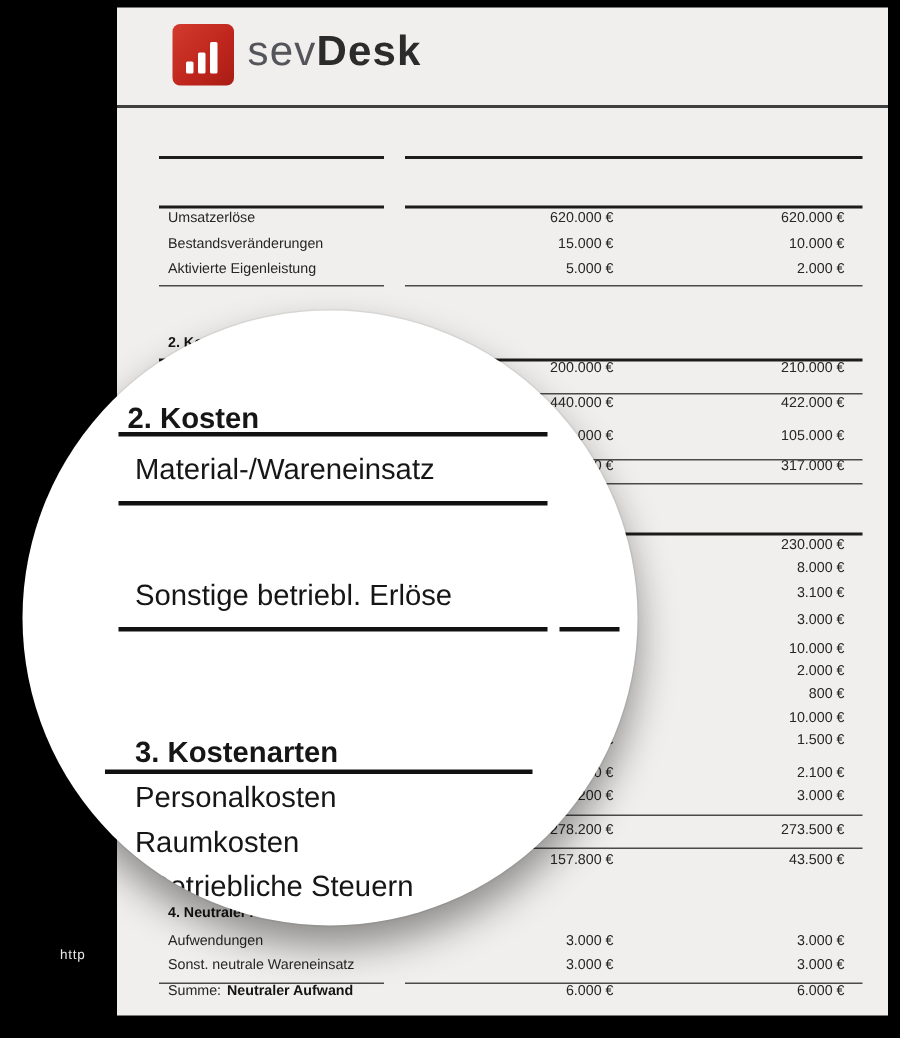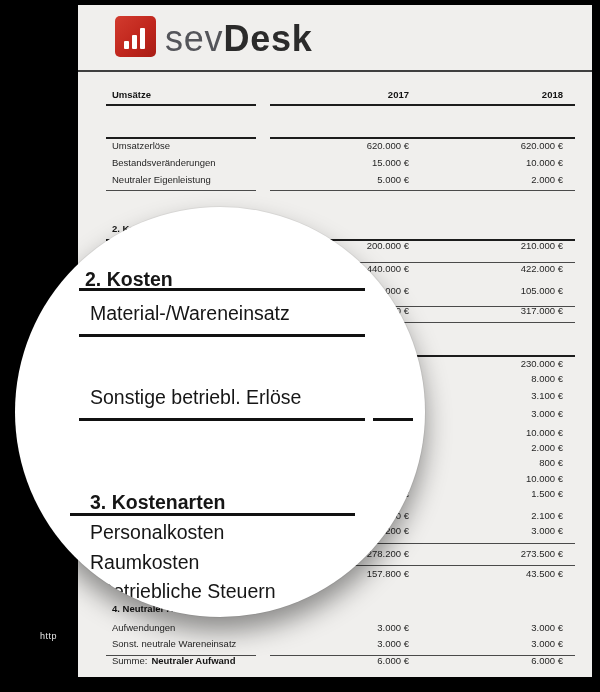--- a/index.html
+++ b/index.html
@@ -7,21 +7,21 @@
           font-family:"Liberation Sans",sans-serif;}
   .status{position:absolute;left:40px;top:631px;color:#e8e8e8;font-size:9px;letter-spacing:.5px;}
   .page{position:absolute;left:78px;top:5px;width:514px;height:672px;background:#f0efed;}
   
   .logo-box{position:absolute;left:37px;top:11px;width:41px;height:41px;border-radius:5px;
             background:linear-gradient(135deg,#d23b2e 0%,#c0261d 55%,#a81d15 100%);}
   .logo-bar{position:absolute;background:#fff;width:5px;border-radius:1px;}
   .b1{left:9px;bottom:8px;height:8px;}
   .b2{left:17px;bottom:8px;height:14px;}
   .b3{left:25px;bottom:8px;height:21px;}
-  .brand-text{position:absolute;left:87px;top:13px;font-size:36px;letter-spacing:.8px;}
+  .brand-text{position:absolute;left:87px;top:13px;font-size:28px;letter-spacing:.8px;}
   .brand-light{color:#54555a;font-weight:400;}
   .brand-bold{color:#2b2b2b;font-weight:700;}
   .rule{position:absolute;left:0;top:65px;width:514px;height:2px;background:#3f3f3f;}
   
   .doc{position:absolute;left:0;top:0;width:514px;height:672px;}
   .row{position:absolute;left:0;width:514px;height:13px;font-size:9.5px;color:#262626;}
   .cell-label{position:absolute;left:34px;width:150px;white-space:nowrap;}
   .cell-v1{position:absolute;left:187px;width:144px;text-align:right;white-space:nowrap;}
   .cell-v2{position:absolute;left:341px;width:144px;text-align:right;white-space:nowrap;}
   .bold{font-weight:700;color:#141414;}
@@ -48,37 +48,32 @@
     <div class="logo-box">
       <div class="logo-bar b1"></div>
       <div class="logo-bar b2"></div>
       <div class="logo-bar b3"></div>
     </div>
     <div class="brand-text"><span class="brand-light">sev</span><span class="brand-bold">Desk</span></div>
 
     <div class="rule"></div>
 
     <div class="doc" id="doc">
-        <div class="row" style="top: 84px;">
-          <div class="cell-label bold">Umsätze</div>
-          <div class="cell-v1 bold">2017</div>
-          <div class="cell-v2 bold">2018</div>
-        </div>
         <div class="row" style="top: 135px; text-decoration: underline;">
           <div class="cell-label">Umsatzerlöse</div>
           <div class="cell-v1">620.000 €</div>
           <div class="cell-v2">620.000 €</div>
         </div>
         <div class="row" style="top: 152px;">
           <div class="cell-label">Bestandsveränderungen</div>
           <div class="cell-v1">15.000 €</div>
           <div class="cell-v2">10.000 €</div>
         </div>
         <div class="row" style="top: 169px;">
-          <div class="cell-label">Neutraler Eigenleistung</div>
+          <div class="cell-label">Aktivierte Eigenleistung</div>
           <div class="cell-v1">5.000 €</div>
           <div class="cell-v2">2.000 €</div>
         </div>
         <div class="row" style="top: 218px;">
           <div class="cell-label bold">2. Kosten</div>
         </div>
         <div class="row" style="top: 235px;">
           <div class="cell-label">Material-/Wareneinsatz</div>
           <div class="cell-v1">200.000 €</div>
           <div class="cell-v2">210.000 €</div>

